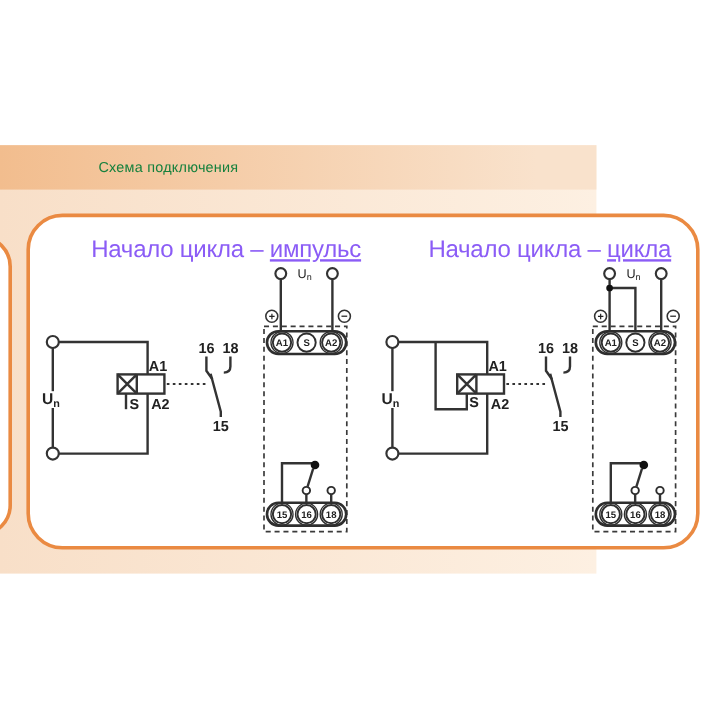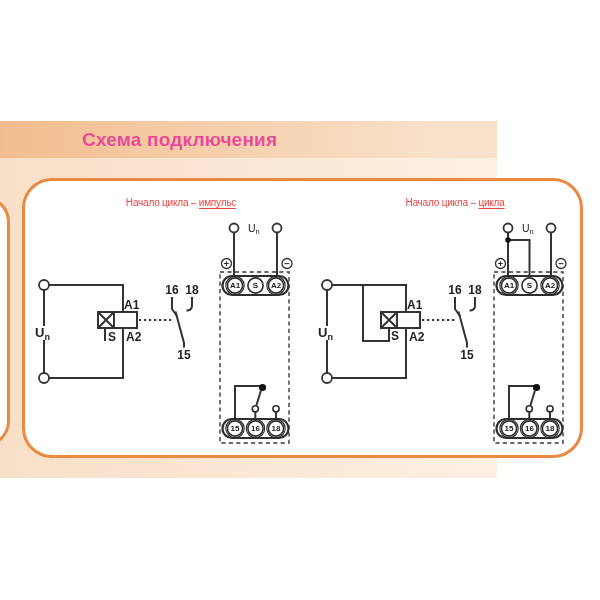--- a/index.html
+++ b/index.html
@@ -4,28 +4,28 @@
 <style>
   *{margin:0;padding:0;box-sizing:border-box}
   html,body{width:600px;height:600px;background:#ffffff;font-family:"Liberation Sans",sans-serif}
   .page{position:relative;width:600px;height:600px;overflow:hidden;background:#fff}
 
   .peach-block{position:absolute;left:0;top:121px;width:497px;height:357px;
     background:linear-gradient(90deg,#f8dfc8 0%,#fdf0e2 100%)}
   .title-band{position:absolute;left:0;top:0;width:100%;height:37px;
     background:linear-gradient(90deg,#f2bd8e 0%,#f9e2cc 90%)}
   .page-title{position:absolute;left:82px;top:121px;height:37px;line-height:37px;
-    font-size:19px;font-weight:bold;color:#ec4899;letter-spacing:.2px}
+    font-size:12px;font-weight:normal;color:#15803d;letter-spacing:.2px}
 
   .cut-panel{position:absolute;left:-54px;top:196px;width:64px;height:251px;
     background:#fff;border:3px solid #ea8a42;border-radius:26px}
   .main-panel{position:absolute;left:22px;top:178px;width:561px;height:280px;
     background:#fff;border:3px solid #ea8a42;border-radius:30px}
 
-  .dtitle{position:absolute;top:197px;font-size:10px;color:#ef4444;text-align:center;
+  .dtitle{position:absolute;top:197px;font-size:20px;color:#8b5cf6;text-align:center;
     letter-spacing:-.2px;white-space:nowrap}
   .dtitle .em{text-decoration:underline;text-underline-offset:2px}
   .dt-left{left:76px;width:210px}
   .dt-right{left:357px;width:196px}
 
   svg.diagram{position:absolute;left:0;top:0}
   text{font-family:"Liberation Sans",sans-serif;fill:#222}
   .w{stroke:#333;stroke-width:2;fill:none}
   .fw{fill:#fff;stroke:#333;stroke-width:2}
   .dotl{stroke:#333;stroke-width:1.8;stroke-dasharray:2.2 2.8;fill:none}

